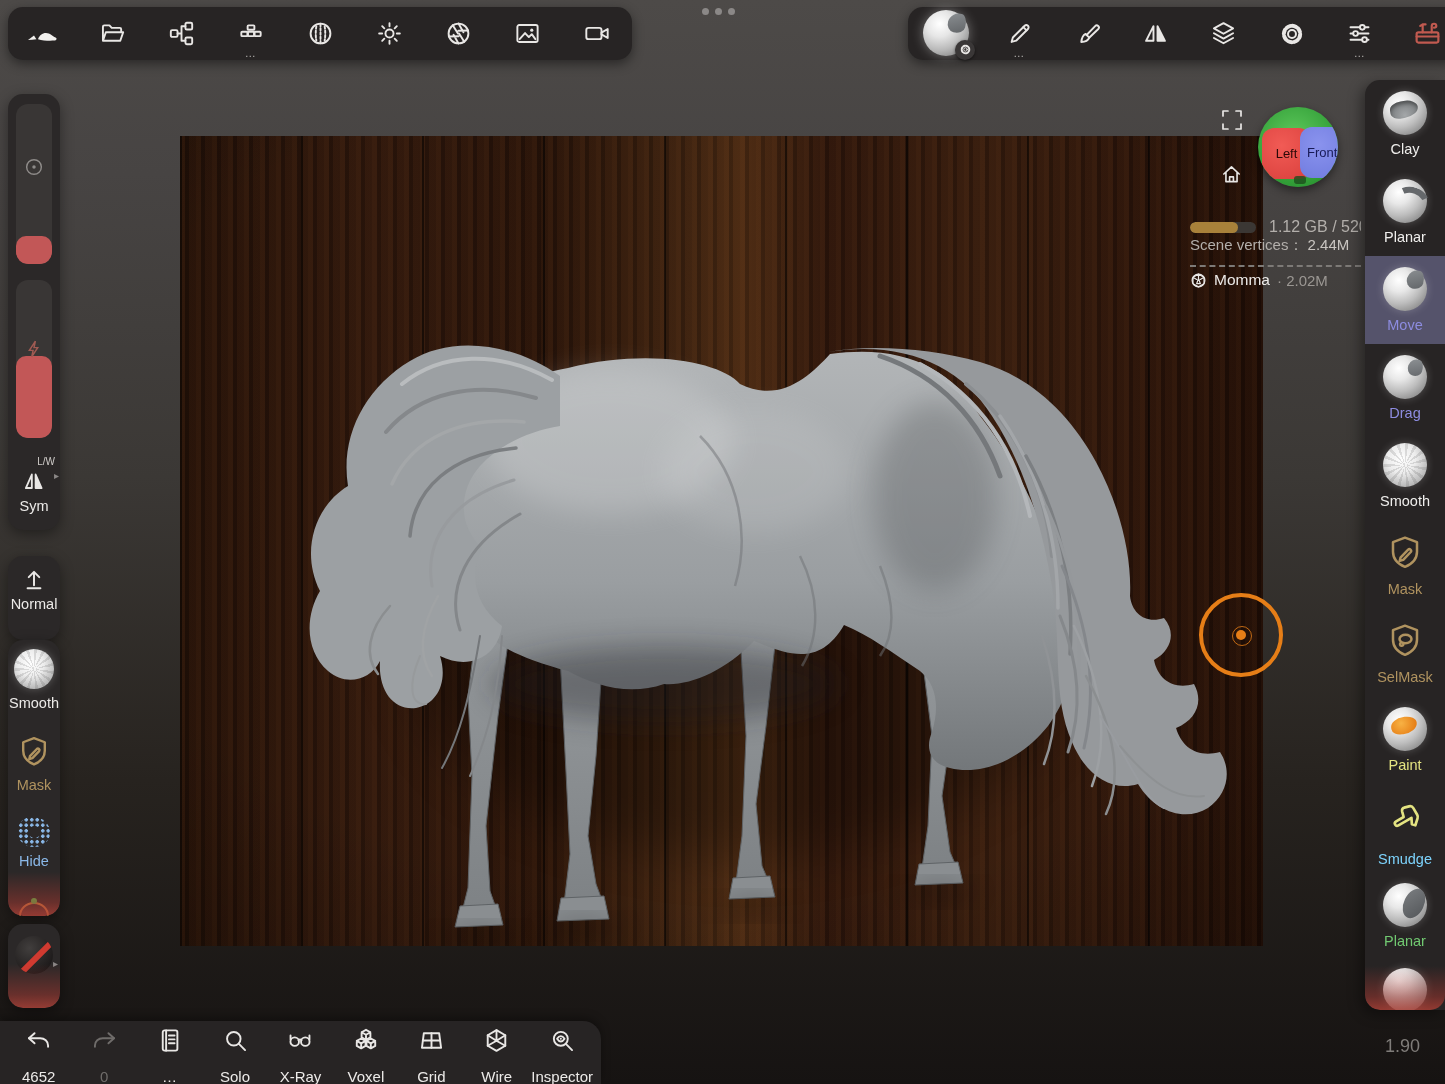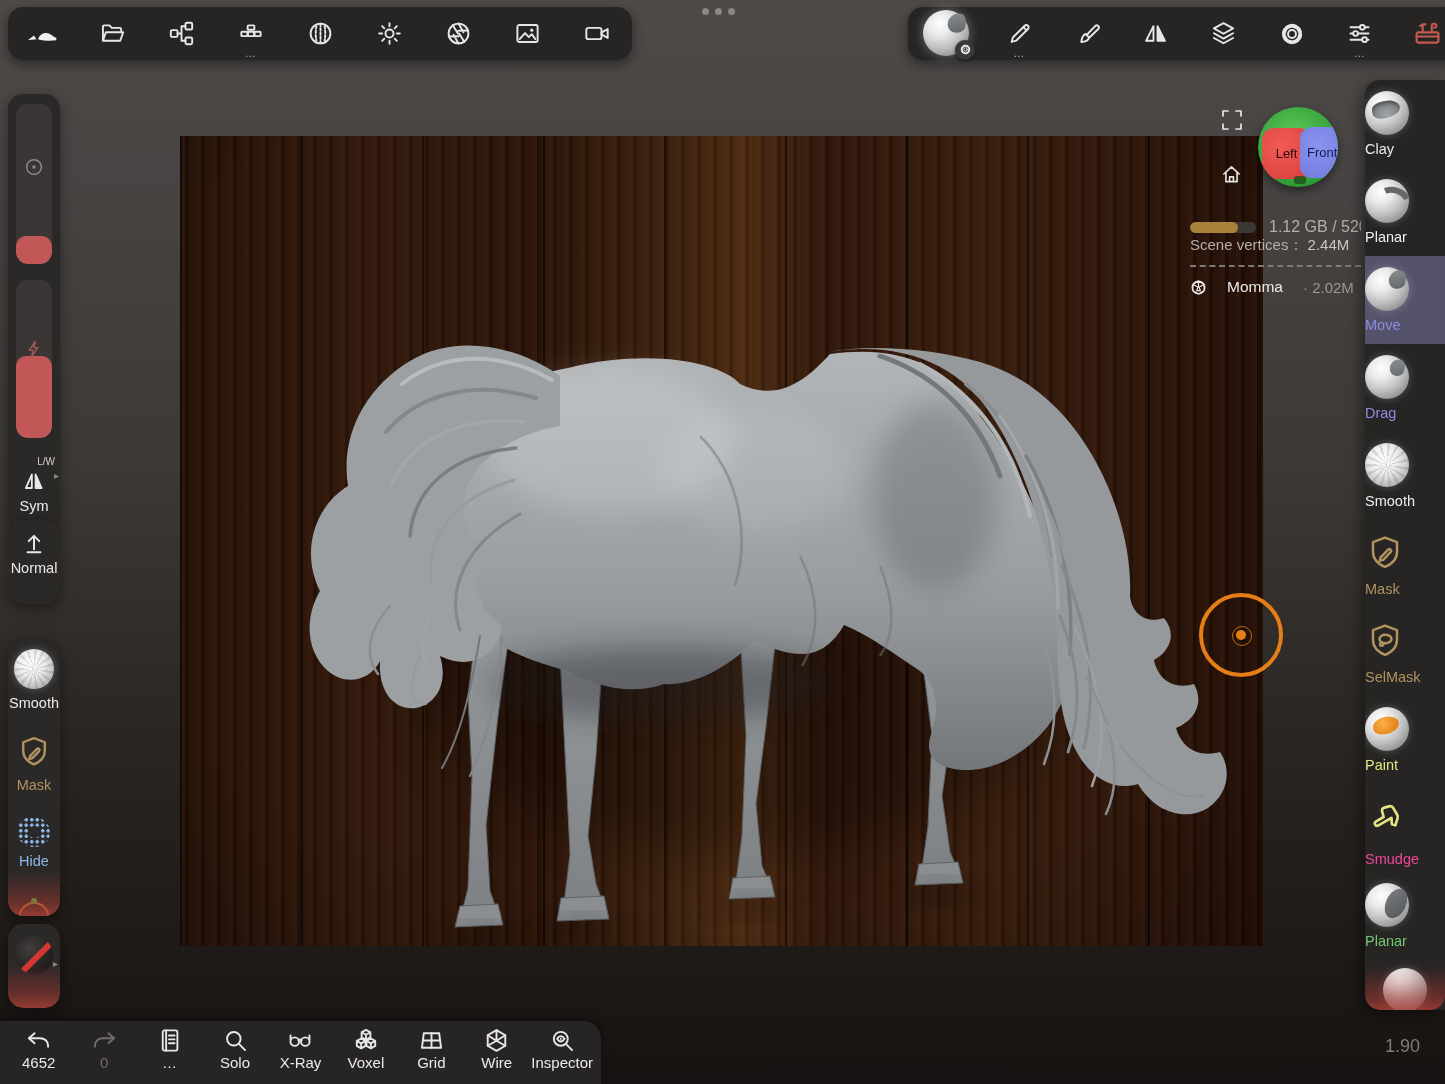--- a/index.html
+++ b/index.html
@@ -54,55 +54,55 @@
     background:radial-gradient(circle,#8ab8e8 1.5px,rgba(0,0,0,0) 1.6px);background-size:5.5px 5.5px}
   .hideicon::after{content:'';position:absolute;left:10px;top:9px;width:13px;height:12px;border-radius:50%;background:#2b2828}
   .noalpha{width:38px;height:38px;border-radius:50%;position:relative;overflow:hidden;
     background:radial-gradient(circle at 38% 32%,#413e3d,#1b1818 80%)}
   .noalpha::after{content:'';position:absolute;left:-6px;top:16px;width:60px;height:6px;background:#d03a30;transform:rotate(-45deg)}
   .gizmoPartial{width:32px;height:16px;position:relative;margin:0 auto}
   .gizmoPartial::before{content:'';position:absolute;inset:2px 1px -14px 1px;border:2.5px solid #d78440;border-radius:50%}
   .gizmoPartial::after{content:'';position:absolute;left:50%;top:-2px;width:6px;height:6px;margin-left:-3px;border-radius:50%;background:#57c24f}
   
   .rbar{position:absolute;left:1365px;top:80px;width:80px;height:930px;background:#272424;border-radius:15px 0 0 15px;overflow:hidden;box-shadow:-4px 4px 14px rgba(0,0,0,.4)}
-  .rtool{height:88px;display:flex;flex-direction:column;padding-top:11px;box-sizing:border-box;cursor:pointer}
+  .rtool{height:88px;display:flex;flex-direction:column;align-items:center;padding-top:11px;box-sizing:border-box;cursor:pointer}
   .rtool.selected{background:#55536b}
   .rtool .lbl{margin-top:6px;font-size:14.5px;color:#efeeec}
   .sphere{width:44px;height:44px;border-radius:50%;position:relative;
     background:radial-gradient(circle at 36% 30%,#ffffff 0%,#e8e8e8 28%,#bdbdbd 56%,#8f8f8f 80%,#636363 100%);
     box-shadow:0 0 9px rgba(255,255,255,.22)}
   .sphere i{position:absolute}
   .t-clay i{left:7px;top:10px;width:28px;height:17px;background:radial-gradient(circle at 50% 85%,#a4a7a9,#6e7173);border-radius:48% 52% 60% 40%;transform:rotate(-10deg);box-shadow:inset 0 3px 4px rgba(0,0,0,.35)}
   .t-brushy i{left:9px;top:8px;width:26px;height:21px;border-radius:50%;border:6px solid rgba(0,0,0,0);border-bottom-color:#65686b;transform:rotate(200deg)}
   .t-move i{right:3px;top:3px;width:17px;height:19px;background:linear-gradient(150deg,#8d9194,#606366);border-radius:62% 38% 55% 45%/55% 60% 40% 45%;transform:rotate(16deg)}
   .t-drag i{right:4px;top:4px;width:15px;height:17px;background:linear-gradient(150deg,#90949 7,#63666a);background:linear-gradient(150deg,#909497,#63666a);border-radius:60% 40% 55% 45%/52% 62% 38% 48%;transform:rotate(20deg)}
   .t-smooth{background:radial-gradient(circle at 42% 36%,#ffffff,#ececec 38%,#c0c0c0 68%,#8e8e8e)}
   .t-smooth::after{content:'';position:absolute;inset:0;border-radius:50%;opacity:.45;
     background:repeating-conic-gradient(rgba(70,70,70,.35) 0 9deg,rgba(255,255,255,0) 9deg 24deg)}
   .t-paint i{left:8px;top:10px;width:26px;height:17px;background:radial-gradient(circle at 40% 35%,#f8b244,#e67f17 78%);border-radius:55% 45% 60% 40%;transform:rotate(-8deg)}
   .t-planar i{right:3px;top:5px;width:20px;height:31px;background:linear-gradient(120deg,#7a7d80,#54575a);border-radius:50%;transform:rotate(26deg)}
   .halfwrap{position:relative;height:50px}
   .halfwrap .sphere{position:absolute;left:18px;top:8px}
   
   .bbar{position:absolute;left:0;top:1021px;width:601px;height:63px;background:#272424;border-radius:0 18px 0 0;display:flex;align-items:flex-start;padding:6px 6px 0 6px;box-sizing:border-box;box-shadow:0 -3px 10px rgba(0,0,0,.35)}
   .bitem{width:66px;display:flex;flex-direction:column;align-items:center;position:relative;cursor:pointer}
-  .bitem .lbl{margin-top:0;font-size:15px;color:#eceae8;white-space:nowrap}
+  .bitem .lbl{margin-top:14px;font-size:15px;color:#eceae8;white-space:nowrap}
   .bitem.dim svg{stroke:#6f6c6a}.bitem.dim .ic{stroke:#6f6c6a}
   .bitem.dim .lbl{color:#6f6c6a}
   .caret{position:absolute;top:-5px;left:50%;transform:translateX(-50%);width:0;height:0;border-left:4px solid rgba(0,0,0,0);border-right:4px solid rgba(0,0,0,0);border-bottom:5px solid #aoa;border-bottom-color:#b5b2af}
   
   .stats{position:absolute;left:1190px;top:218px;width:171px;color:#b3afab;font-size:15px}
   .memrow{display:flex;align-items:center;gap:13px;white-space:nowrap;overflow:hidden}
   .membar{width:66px;height:11px;border-radius:6px;background:#3b3734;overflow:hidden;flex:none}
   .membar b{display:block;height:100%;border-radius:6px;background:#a8813a}
   .memtext{font-size:16px;color:#b3afab}
   .sv{margin-top:0;white-space:nowrap}
   .sv .val{color:#c9c5c1}
   .dash{margin-top:10px;border-top:2px dashed #7d7a77;width:171px}
-  .objrow{margin-top:11px;display:flex;align-items:center;gap:20px;white-space:nowrap}
+  .objrow{margin-top:4px;display:flex;align-items:center;gap:7px;white-space:nowrap}
   .objrow .nm{color:#eceae8;font-size:15.5px}
   .objrow .mt{color:#9b9793}
   
   .gizmo{position:absolute;left:1258px;top:107px;width:80px;height:80px;border-radius:50%;overflow:hidden;
     background:radial-gradient(circle at 45% 38%,#5ec95c,#2f9b35 72%,#1d7a26);box-shadow:0 4px 10px rgba(0,0,0,.45);cursor:pointer}
   .gface{position:absolute;display:flex;align-items:center;justify-content:center;font-size:13px;border-radius:12px;overflow:hidden}
   .gleft{left:4px;top:21px;width:49px;height:51px;background:radial-gradient(circle at 40% 35%,#f15b55,#d93f3c);color:#2b0908}
   .gfront{right:-9px;top:20px;width:47px;height:51px;background:radial-gradient(circle at 40% 35%,#8a93ee,#6d79dd);color:#171a56;justify-content:flex-start;padding-left:7px;box-sizing:border-box}
   .gbot{position:absolute;left:36px;bottom:3px;width:12px;height:8px;background:#1d4d1d;border-radius:3px;opacity:.8}
   .cornericon{position:absolute;cursor:pointer}
@@ -391,21 +391,21 @@
     <span class="arr" style="top:376px;right:1px">▸</span>
     <div style="position:absolute;top:374px;left:0;right:0;display:flex;justify-content:center">
       <svg width="26" height="26" viewBox="0 0 24 24" class="ic">
           <path d="M10 6L4.5 18.5H10z"></path>
           <path d="M13.5 6L19 18.5h-5.5z" fill="#e9e7e5"></path>
         </svg>
     </div>
     <div class="llab" style="position:absolute;top:404px;left:0;right:0">Sym</div>
   </div>
 
-  <div class="panel lp" style="top:520px;height:84px">
+  <div class="panel lp" style="top:556px;height:84px">
     <div style="display:flex;justify-content:center;padding-top:10px">
       <svg width="28" height="28" viewBox="0 0 24 24" class="ic">
           <path d="M12 16.5V5.5M7.5 9.5L12 5l4.5 4.5M6.5 19h11"></path>
         </svg>
     </div>
     <div class="llab" style="margin-top:2px">Normal</div>
   </div>
 
   <div class="panel lp redglow" style="top:640px;height:276px;overflow:hidden">
     <div class="ltool">
@@ -484,21 +484,21 @@
           <i></i>
         </div>
       <div class="lbl" style="color: rgb(227, 227, 129);">Paint</div>
     </div>
     <div class="rtool">
       <svg width="40" height="44" viewBox="0 0 24 24" fill="none" stroke="#e3e381" stroke-width="1.6" stroke-linecap="round" stroke-linejoin="round">
         <g transform="rotate(-120 12 12)">
             <path d="M11 4.6c.8 0 1.4.6 1.4 1.5v5.2l3.4.9c1 .3 1.6 1.2 1.3 2.2l-.8 2.9a2.3 2.3 0 01-2.2 1.7h-4.6c-.8 0-1.5-.3-2-.9l-2.9-3.2 1.6-1.5 3.4 1.7V6.1c0-.9.6-1.5 1.4-1.5z"></path>
           </g>
       </svg>
-      <div class="lbl" style="color: #ec4899; margin-top: 12px;">Smudge</div>
+      <div class="lbl" style="color: #7dd3fc; margin-top: 12px;">Smudge</div>
     </div>
     <div class="rtool">
       <div class="sphere t-planar">
           <i></i>
         </div>
       <div class="lbl" style="color: rgb(113, 201, 113);">Planar</div>
     </div>
     <div class="halfwrap">
         <div class="sphere"></div>
       </div>

